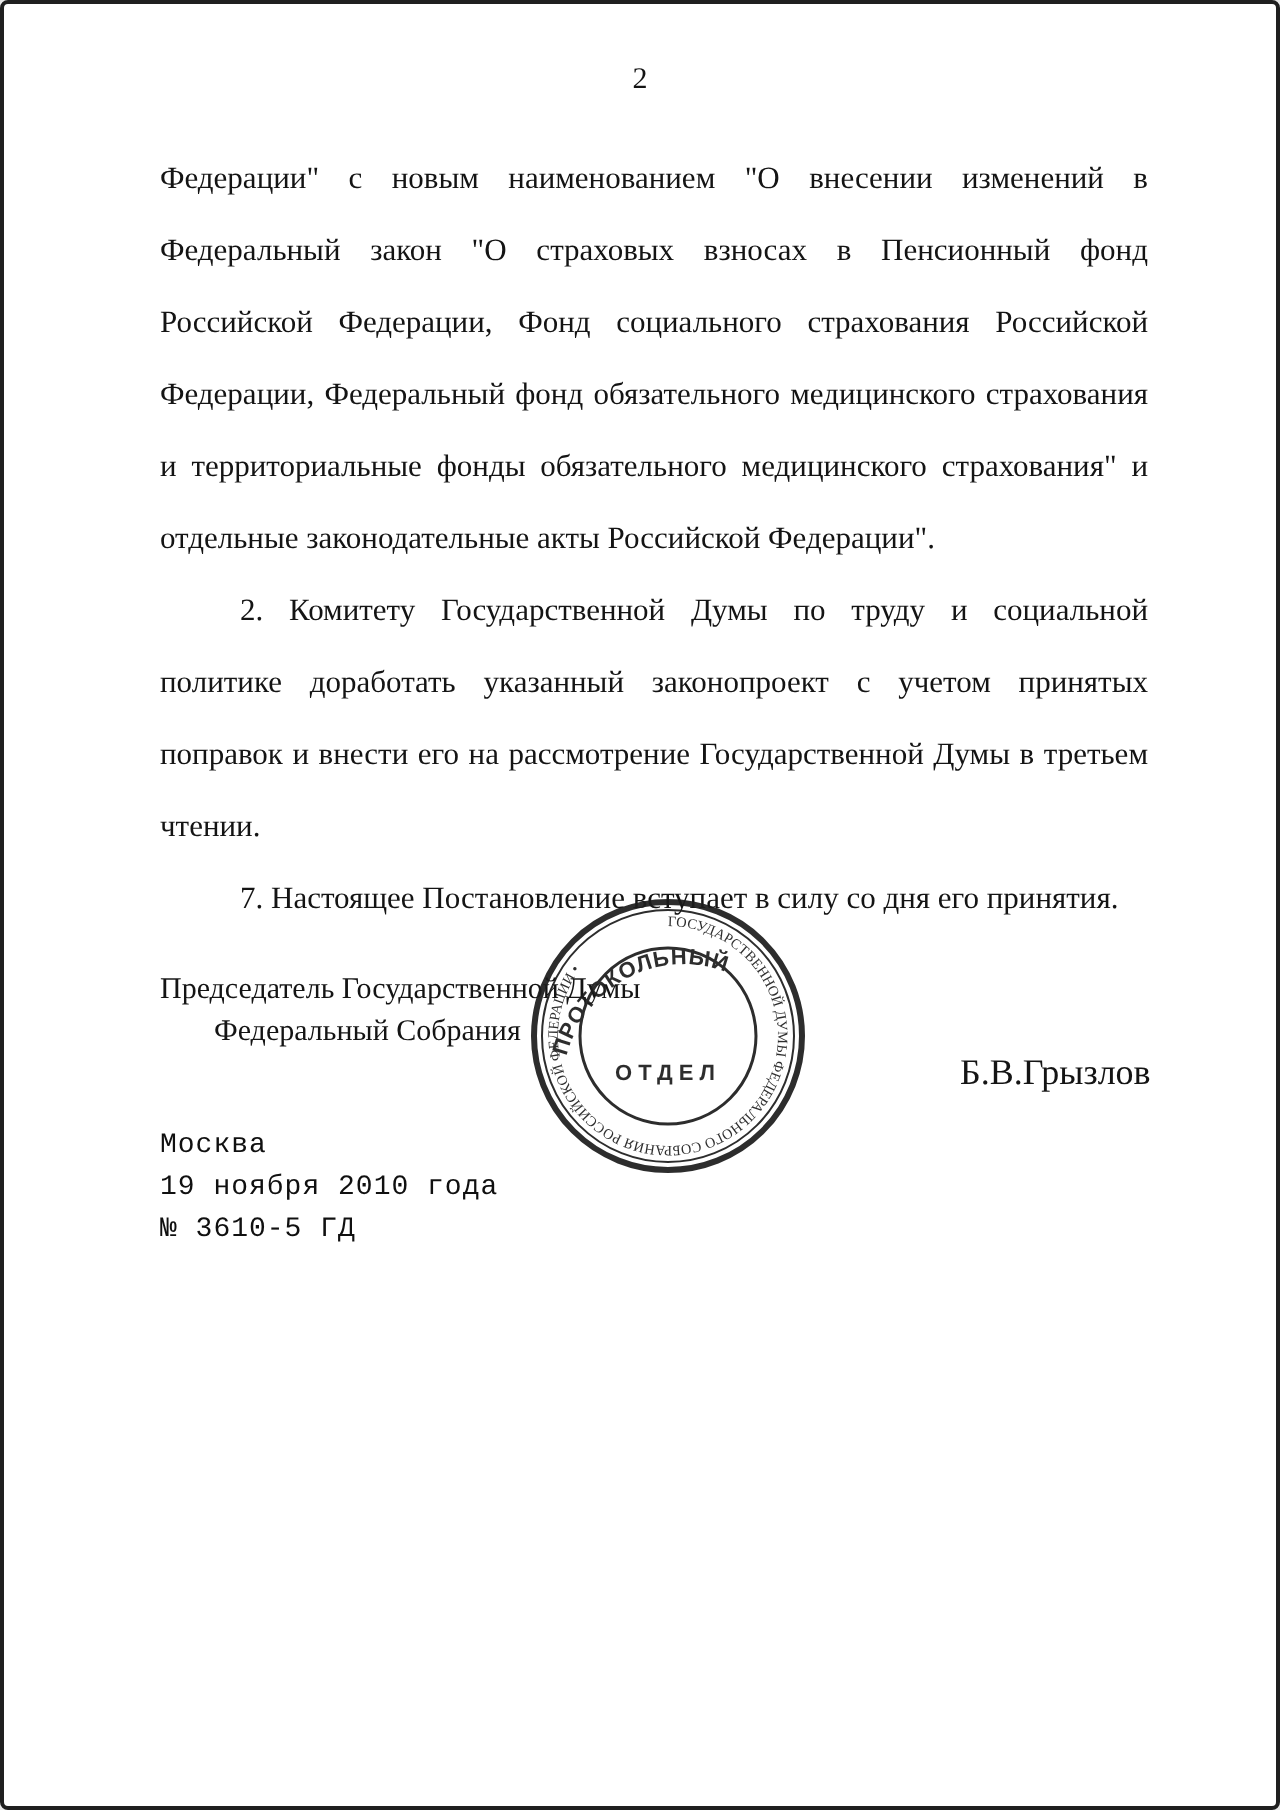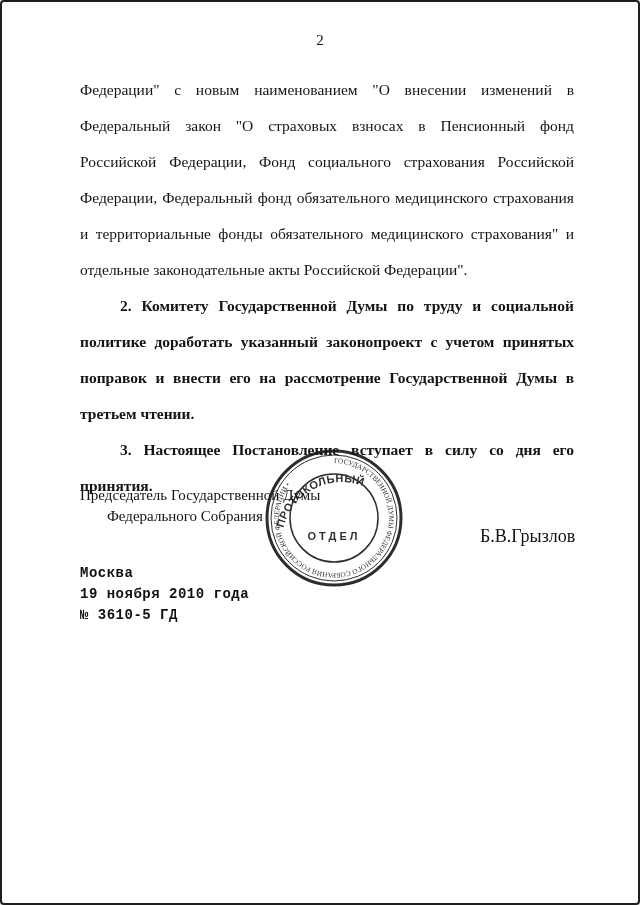--- a/index.html
+++ b/index.html
@@ -27,21 +27,21 @@
   .body-text {
     position: absolute;
     top: 70px;
     left: 78px;
     width: 494px;
     font-size: 15.5px;
     line-height: 36px;
     text-align: justify;
   }
   .body-text p { margin: 0; text-align: justify; }
-  .body-text p.indent { text-indent: 40px; font-weight: bold; }
+  .body-text p.indent { text-indent: 40px; }
   .signature-block {
     position: absolute;
     top: 483px;
     left: 78px;
     width: 260px;
     font-size: 15px;
     line-height: 21px;
   }
   .sig-line-2 { padding-left: 27px; }
   .sig-line-3 { padding-left: 20px; }
@@ -58,43 +58,43 @@
     top: 442px;
     width: 148px;
     height: 148px;
     opacity: 0.92;
   }
   .footer-block {
     position: absolute;
     top: 561px;
     left: 78px;
     font-family: "Liberation Mono", monospace;
-    font-weight: 700;
+    font-weight: 400;
     font-size: 14px;
     line-height: 21px;
     letter-spacing: 0.5px;
     color: #101010;
   }
 </style>
 </head>
 <body>
 
 <div class="page">
 
   <div class="page-number">2</div>
 
   <div class="body-text">
     <p>Федерации" с новым наименованием "О внесении изменений в Федеральный закон "О страховых взносах в Пенсионный фонд Российской Федерации, Фонд социального страхования Российской Федерации, Федеральный фонд обязательного медицинского страхования и территориальные фонды обязательного медицинского страхования" и отдельные законодательные акты Российской Федерации".</p>
     <p class="indent">2. Комитету Государственной Думы по труду и социальной политике доработать указанный законопроект с учетом принятых поправок и внести его на рассмотрение Государственной Думы в третьем чтении.</p>
-    <p class="indent">3. Настоящее Постановление вступает в силу со дня его принятия.</p>
+    <p class="indent">7. Настоящее Постановление вступает в силу со дня его принятия.</p>
   </div>
 
   <div class="signature-block">
     <div class="sig-line-1">Председатель Государственной Думы</div>
-    <div class="sig-line-2">Федерального Собрания</div>
+    <div class="sig-line-2">Федеральный Собрания</div>
   </div>
 
   <div class="signature-name">Б.В.Грызлов</div>
 
   <svg class="stamp" viewBox="0 0 148 148" xmlns="http://www.w3.org/2000/svg">
     <defs>
       <path id="ring-path" d="M 74,19 A 55,55 0 1 1 73.9,19" fill="none"></path>
       <path id="arc-word" d="M 22,92 A 60,60 0 0 1 128,60" fill="none"></path>
     </defs>
     <circle cx="74" cy="74" r="67" fill="none" stroke="#1c1c1c" stroke-width="3"></circle>

